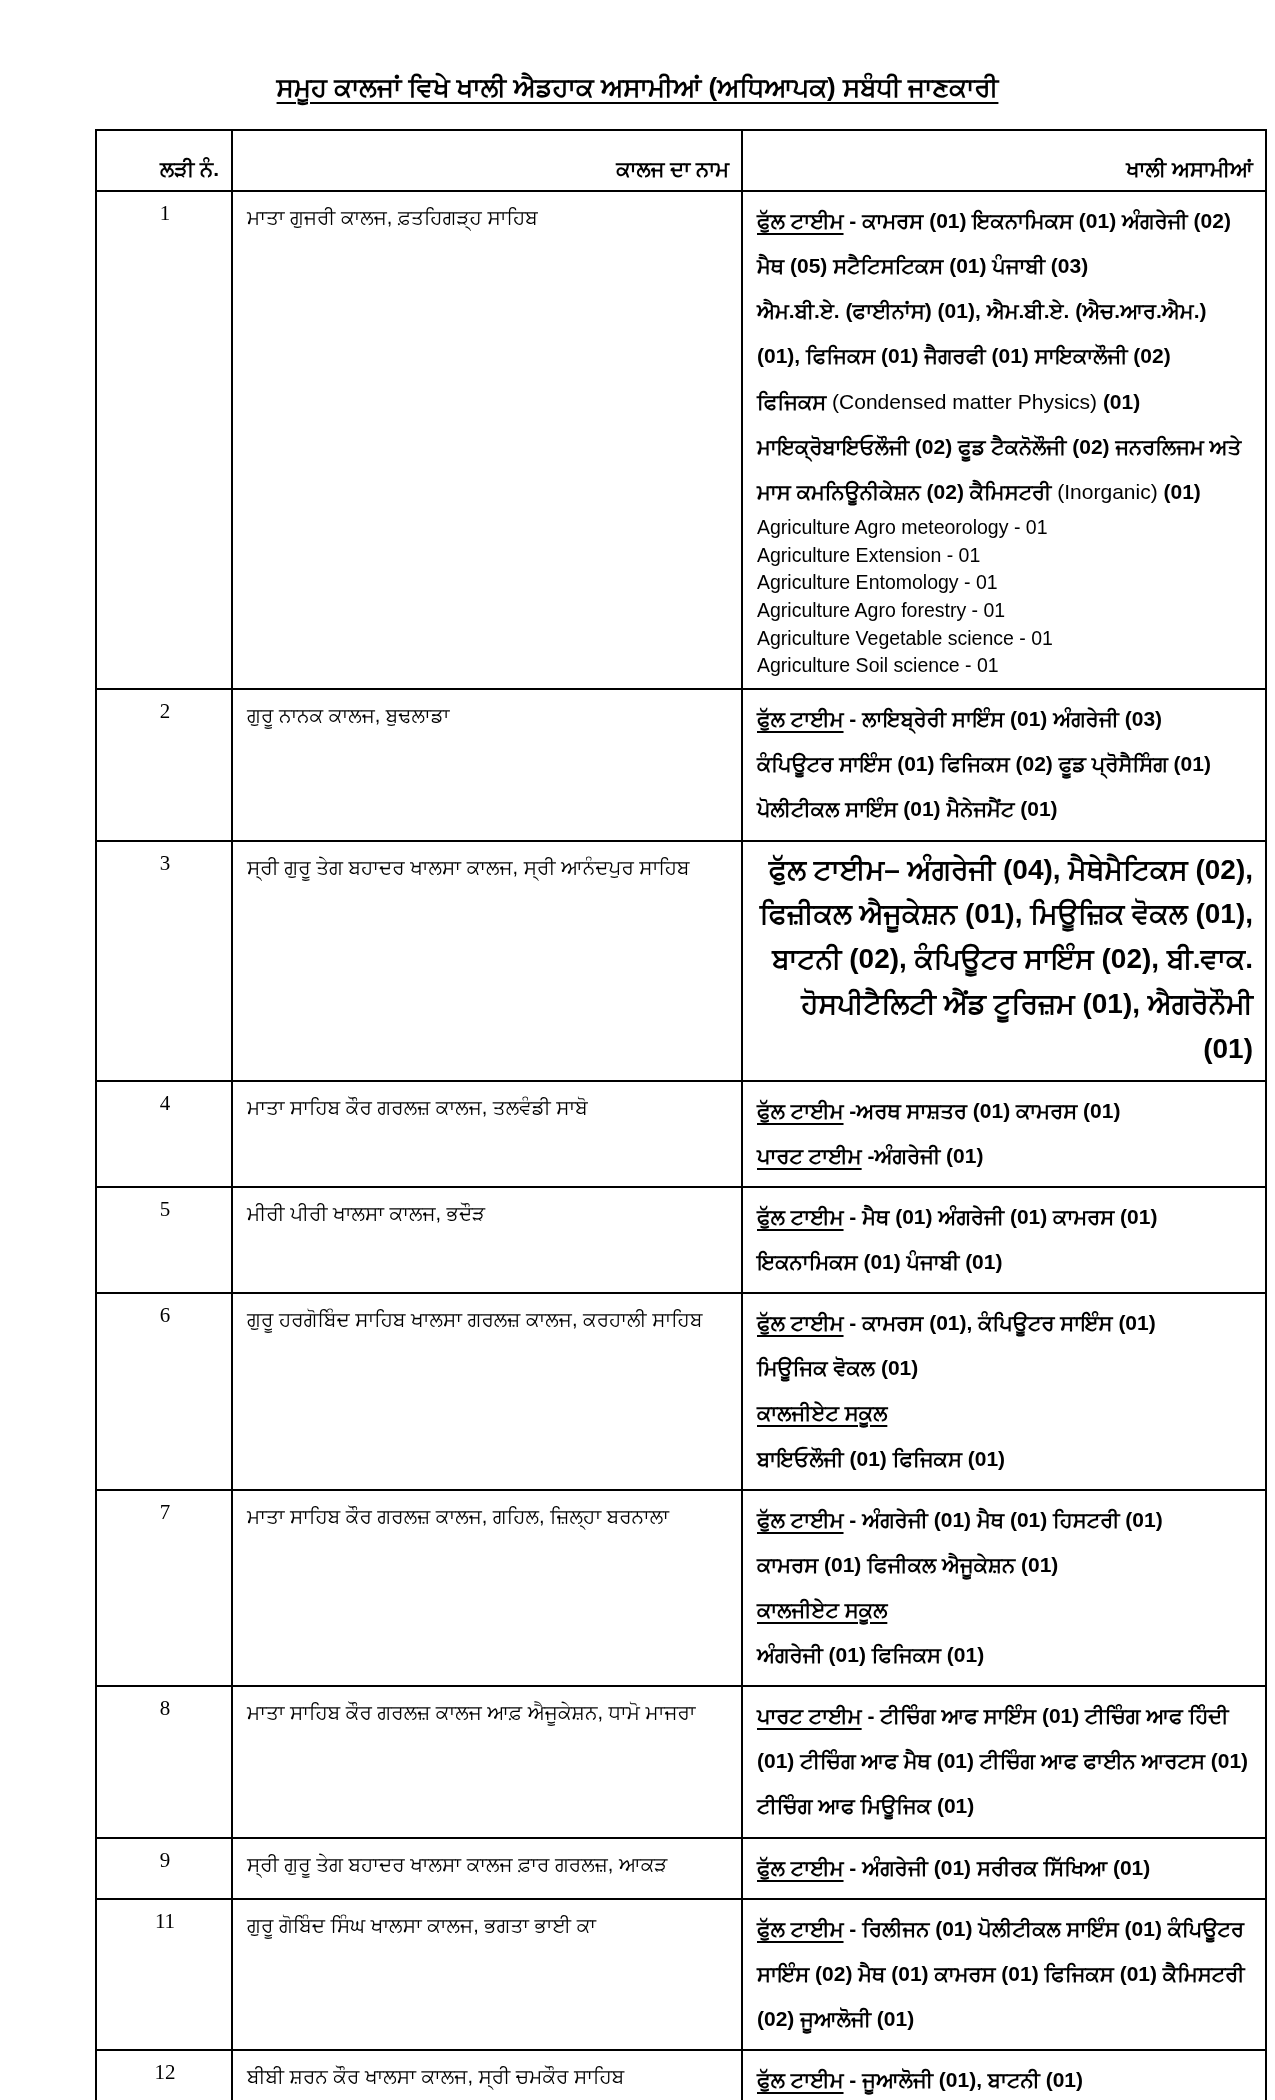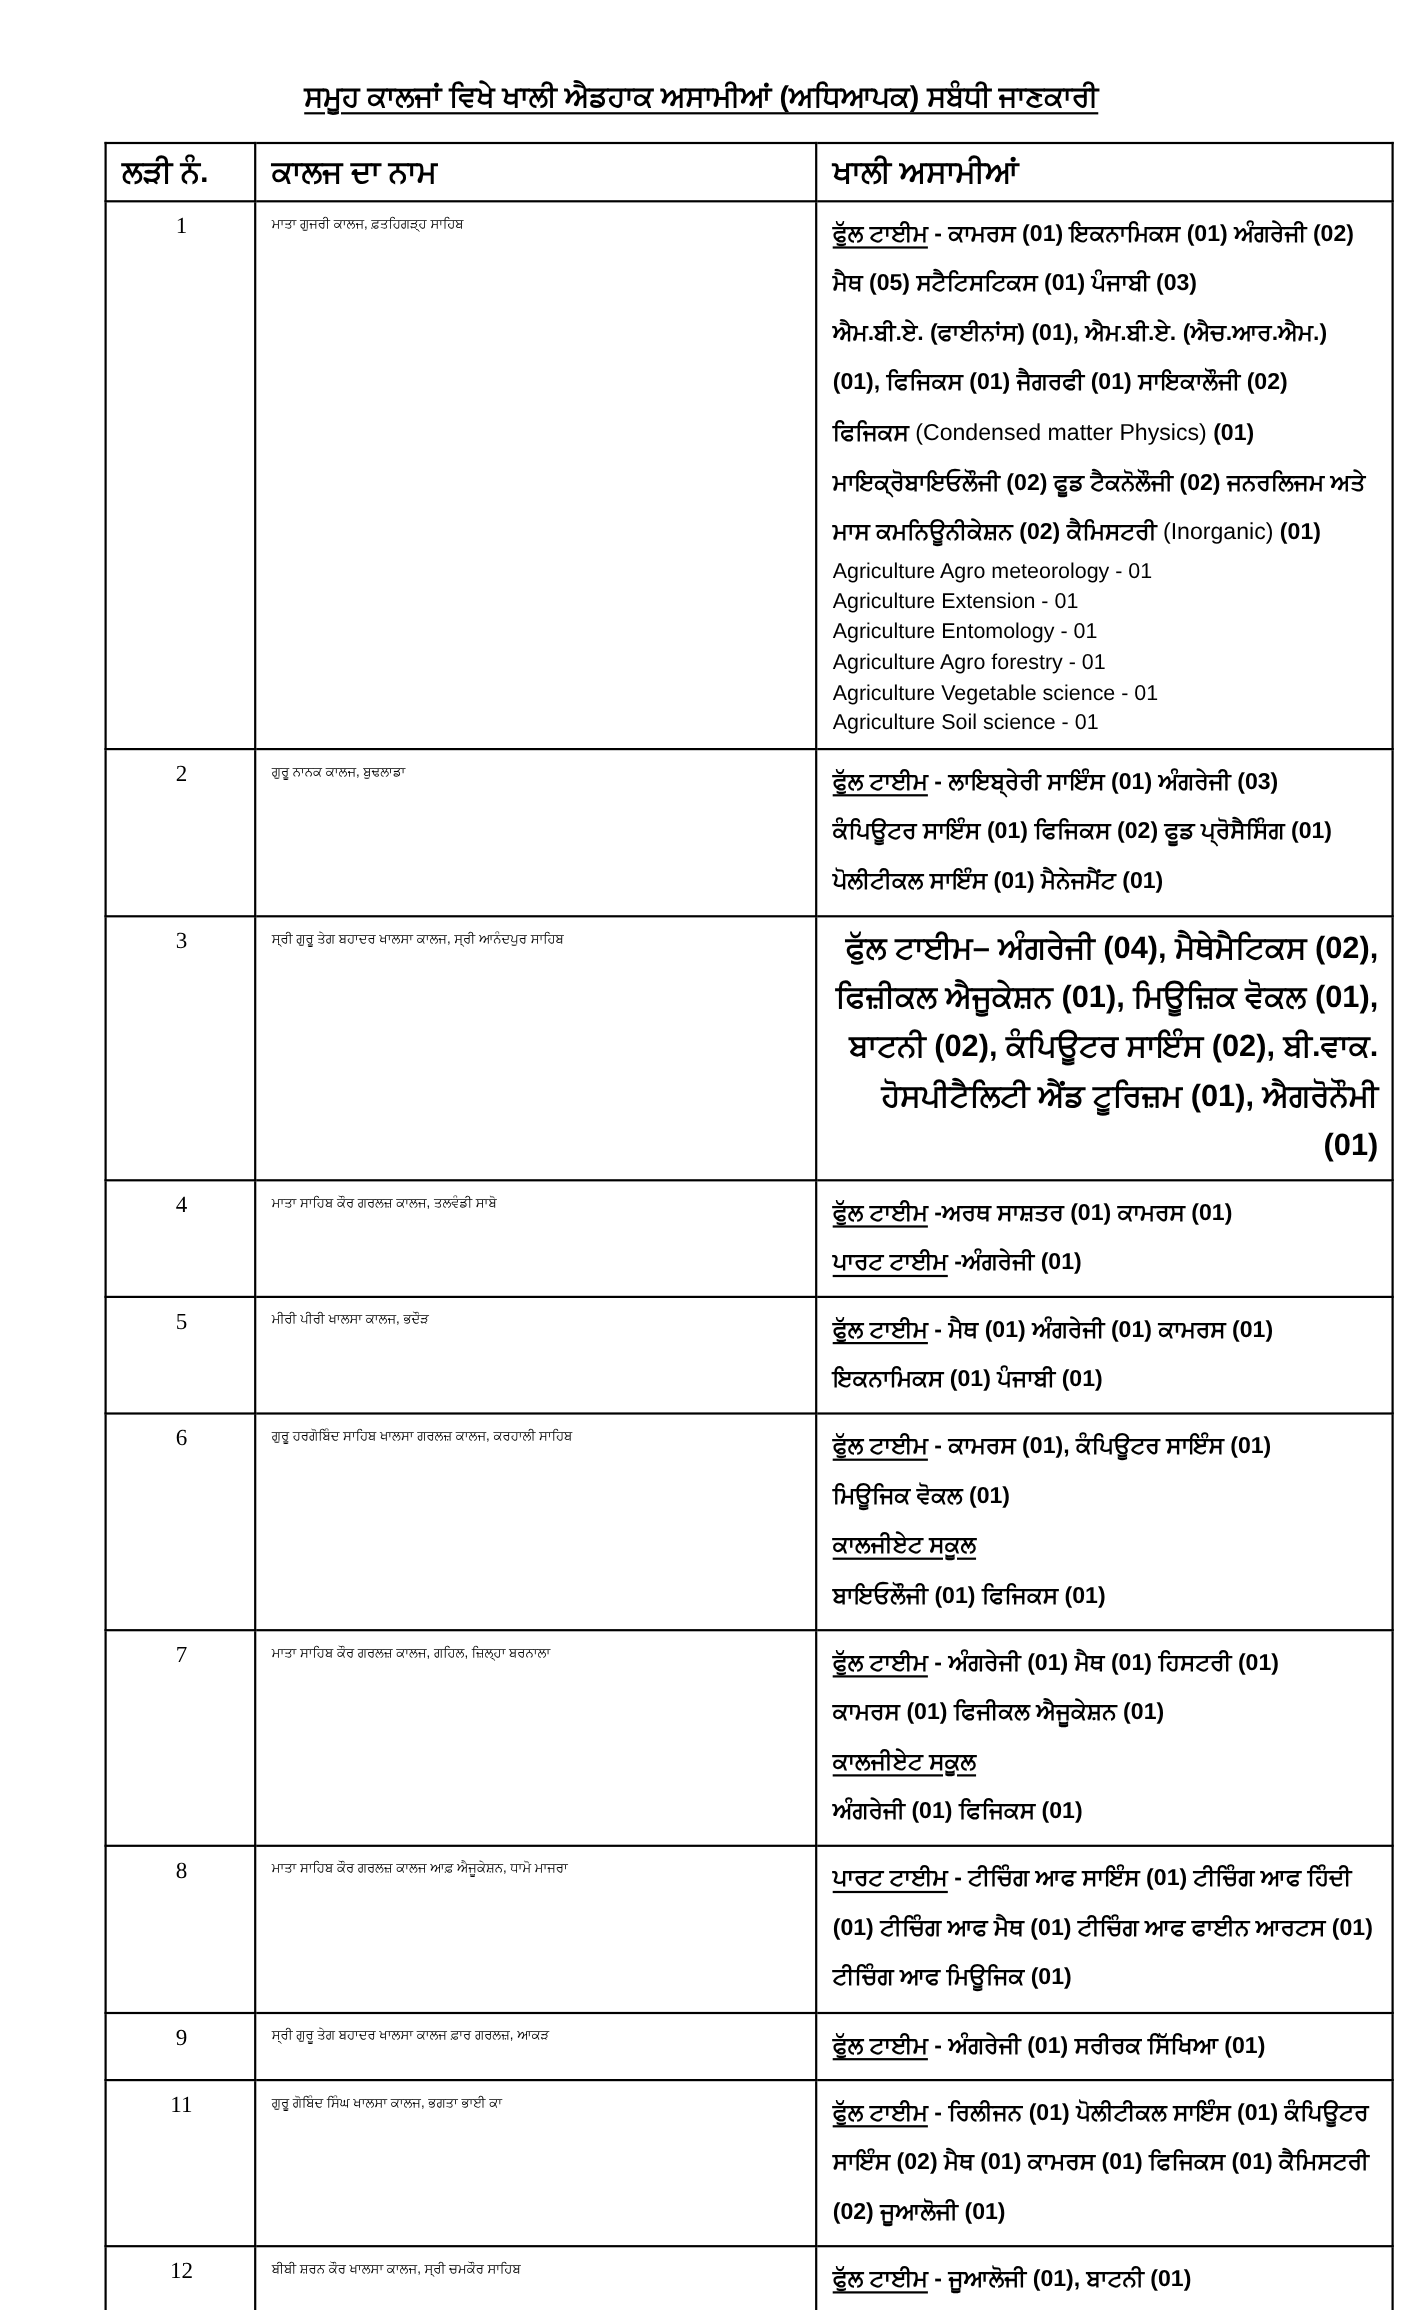--- a/index.html
+++ b/index.html
@@ -25,35 +25,35 @@
     width:1090px;
     margin:26px 0 0 95px;
   }
   .vacancy-table th,.vacancy-table td{
     border:2px solid #000;
     vertical-align:top;
     padding:6px 12px 8px 14px;
     word-wrap:break-word;
   }
   .vacancy-table th{
-    text-align:left;
-    font-size:28px;font-weight:bold;
-    padding-top:9px;padding-bottom:9px;
+    text-align:right;
+    font-size:21px;font-weight:bold;
+    padding-top:26px;padding-bottom:9px;
   }
   .col-serial{width:108px;}
   .col-college{width:482px;}
   .col-vacancies{width:496px;}
   td.serial{
     text-align:center;
     font-family:"Liberation Serif", serif;
     font-size:21px;
     padding-top:9px;
   }
   td.college{
-    font-size:12px;
+    font-size:20px;
     line-height:1.55;
     padding-top:10px;
     margin-left:10px;
   }
   td.vac{font-size:21px;}
   .vac-line{
     font-weight:bold;
     line-height:2.15;
   }
   .vac-line.tight{line-height:1.6;font-size:28px;text-align:right;}

